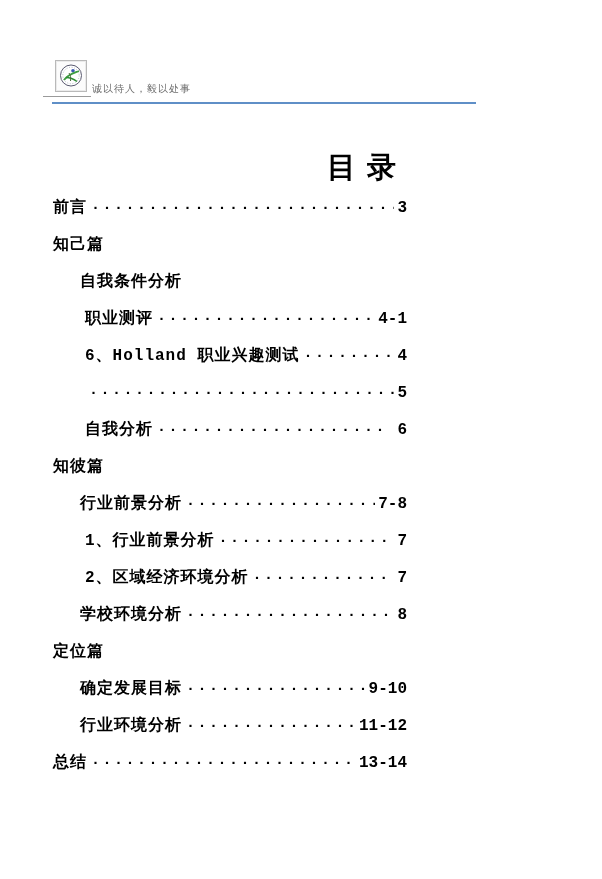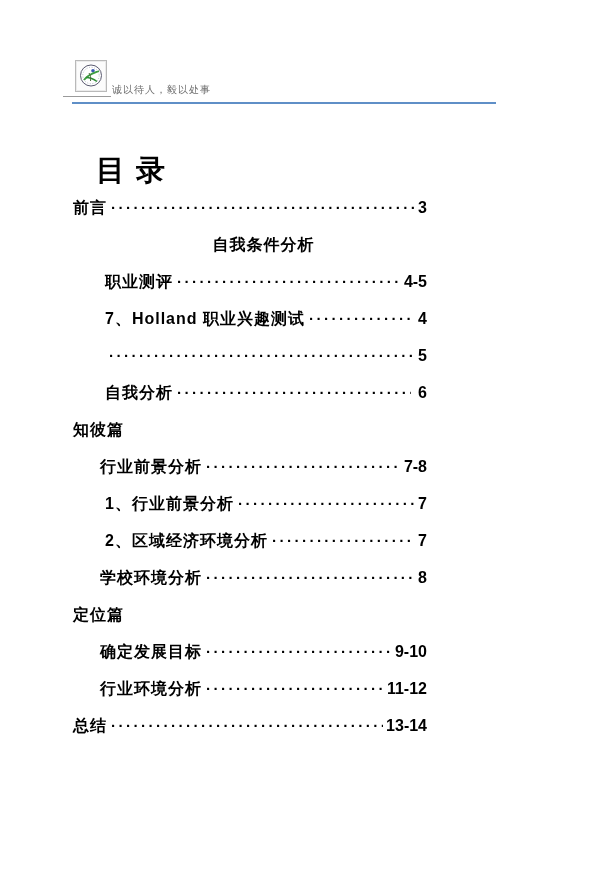--- a/index.html
+++ b/index.html
@@ -5,24 +5,23 @@
   html, body {
     margin: 0;
     padding: 0;
     background: #ffffff;
   }
   .page {
     position: relative;
     width: 476px;
     height: 879px;
     background: #ffffff;
-    font-family: Liberation Sans, sans-serif;
+    font-family: Liberation Mono, monospace;
     color: #000000;
     overflow: hidden;
-    margin-left: 20px;
   }
 
   
   .logo-box {
     position: absolute;
     left: 55px;
     top: 60px;
     width: 32px;
     height: 32px;
   }
@@ -53,21 +52,21 @@
     background: #5f8fc7;
   }
 
   
   .title {
     position: absolute;
     left: 65px;
     right: 69px;
     top: 153px;
     margin: 0;
-    text-align: left;
+    text-align: right;
     font-size: 29px;
     font-weight: bold;
     letter-spacing: 11px;
     padding-left: 11px; 
     line-height: 34px;
   }
 
   
   .toc {
     position: absolute;
@@ -79,21 +78,21 @@
     display: flex;
     align-items: baseline;
     height: 18px;
     line-height: 18px;
     margin-bottom: 19px;
     font-size: 16px;
     font-weight: bold;
     white-space: nowrap;
   }
   .toc-row.lv0 { padding-left: 0; }
-  .toc-row.lv1 { padding-left: 27px; justify-content: center; }
+  .toc-row.lv1 { padding-left: 27px; }
   .toc-row.lv2 { padding-left: 32px; text-align: center; }
   .toc-label {
     letter-spacing: 1px;
     flex: 0 0 auto;
   }
   .toc-leader {
     flex: 1 1 auto;
     overflow: hidden;
     margin: 0 3px 0 4px;
     font-size: 15px;
@@ -130,31 +129,35 @@
   <div class="header-rule"></div>
 
   <h1 class="title">目录</h1>
 
   <div class="toc" id="toc">
       <div class="toc-row lv0">
     <span class="toc-label">前言</span>
     <span class="toc-leader">········································································································································································································</span>
     <span class="toc-page">3</span>
   </div>
+      <div class="toc-row lv0 no-page">
+    <span class="toc-label">知己篇</span>
+
+  </div>
       <div class="toc-row lv1 no-page">
     <span class="toc-label">自我条件分析</span>
 
   </div>
       <div class="toc-row lv2">
     <span class="toc-label">职业测评</span>
     <span class="toc-leader">········································································································································································································</span>
-    <span class="toc-page">4-5</span>
-  </div>
-      <div class="toc-row lv2">
-    <span class="toc-label">7、Holland 职业兴趣测试</span>
+    <span class="toc-page">4-1</span>
+  </div>
+      <div class="toc-row lv2">
+    <span class="toc-label">6、Holland 职业兴趣测试</span>
     <span class="toc-leader">········································································································································································································</span>
     <span class="toc-page">4</span>
   </div>
       <div class="toc-row lv2">
     <span class="toc-leader">········································································································································································································</span>
     <span class="toc-page">5</span>
   </div>
       <div class="toc-row lv2">
     <span class="toc-label">自我分析</span>
     <span class="toc-leader">········································································································································································································</span>

